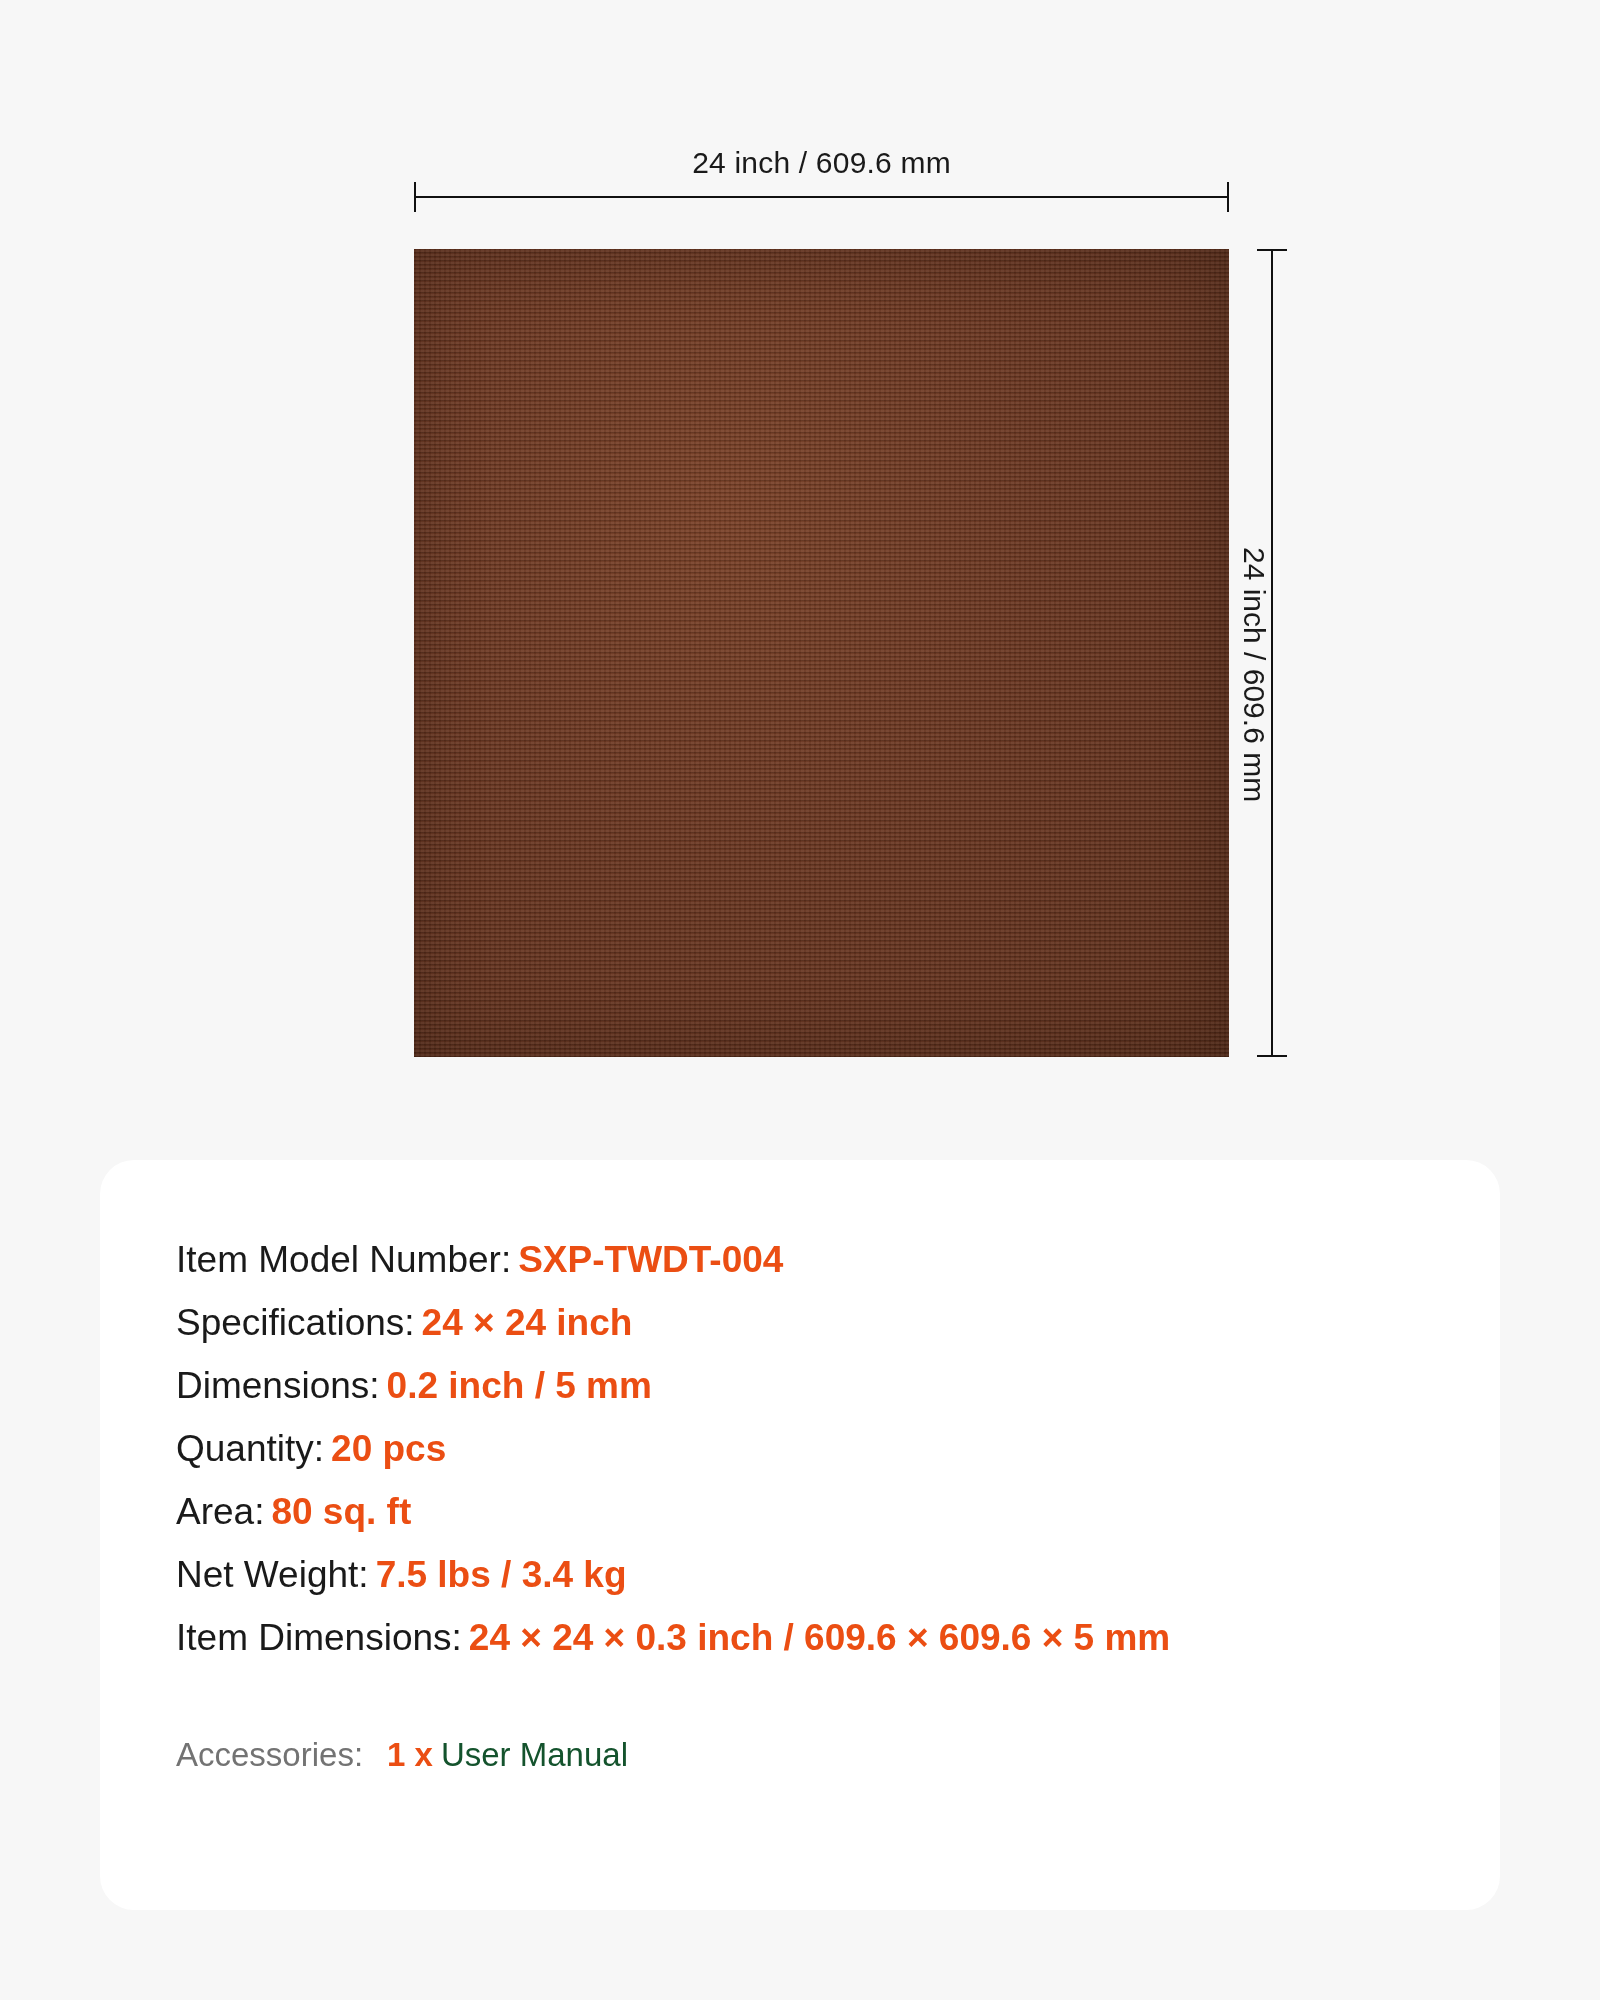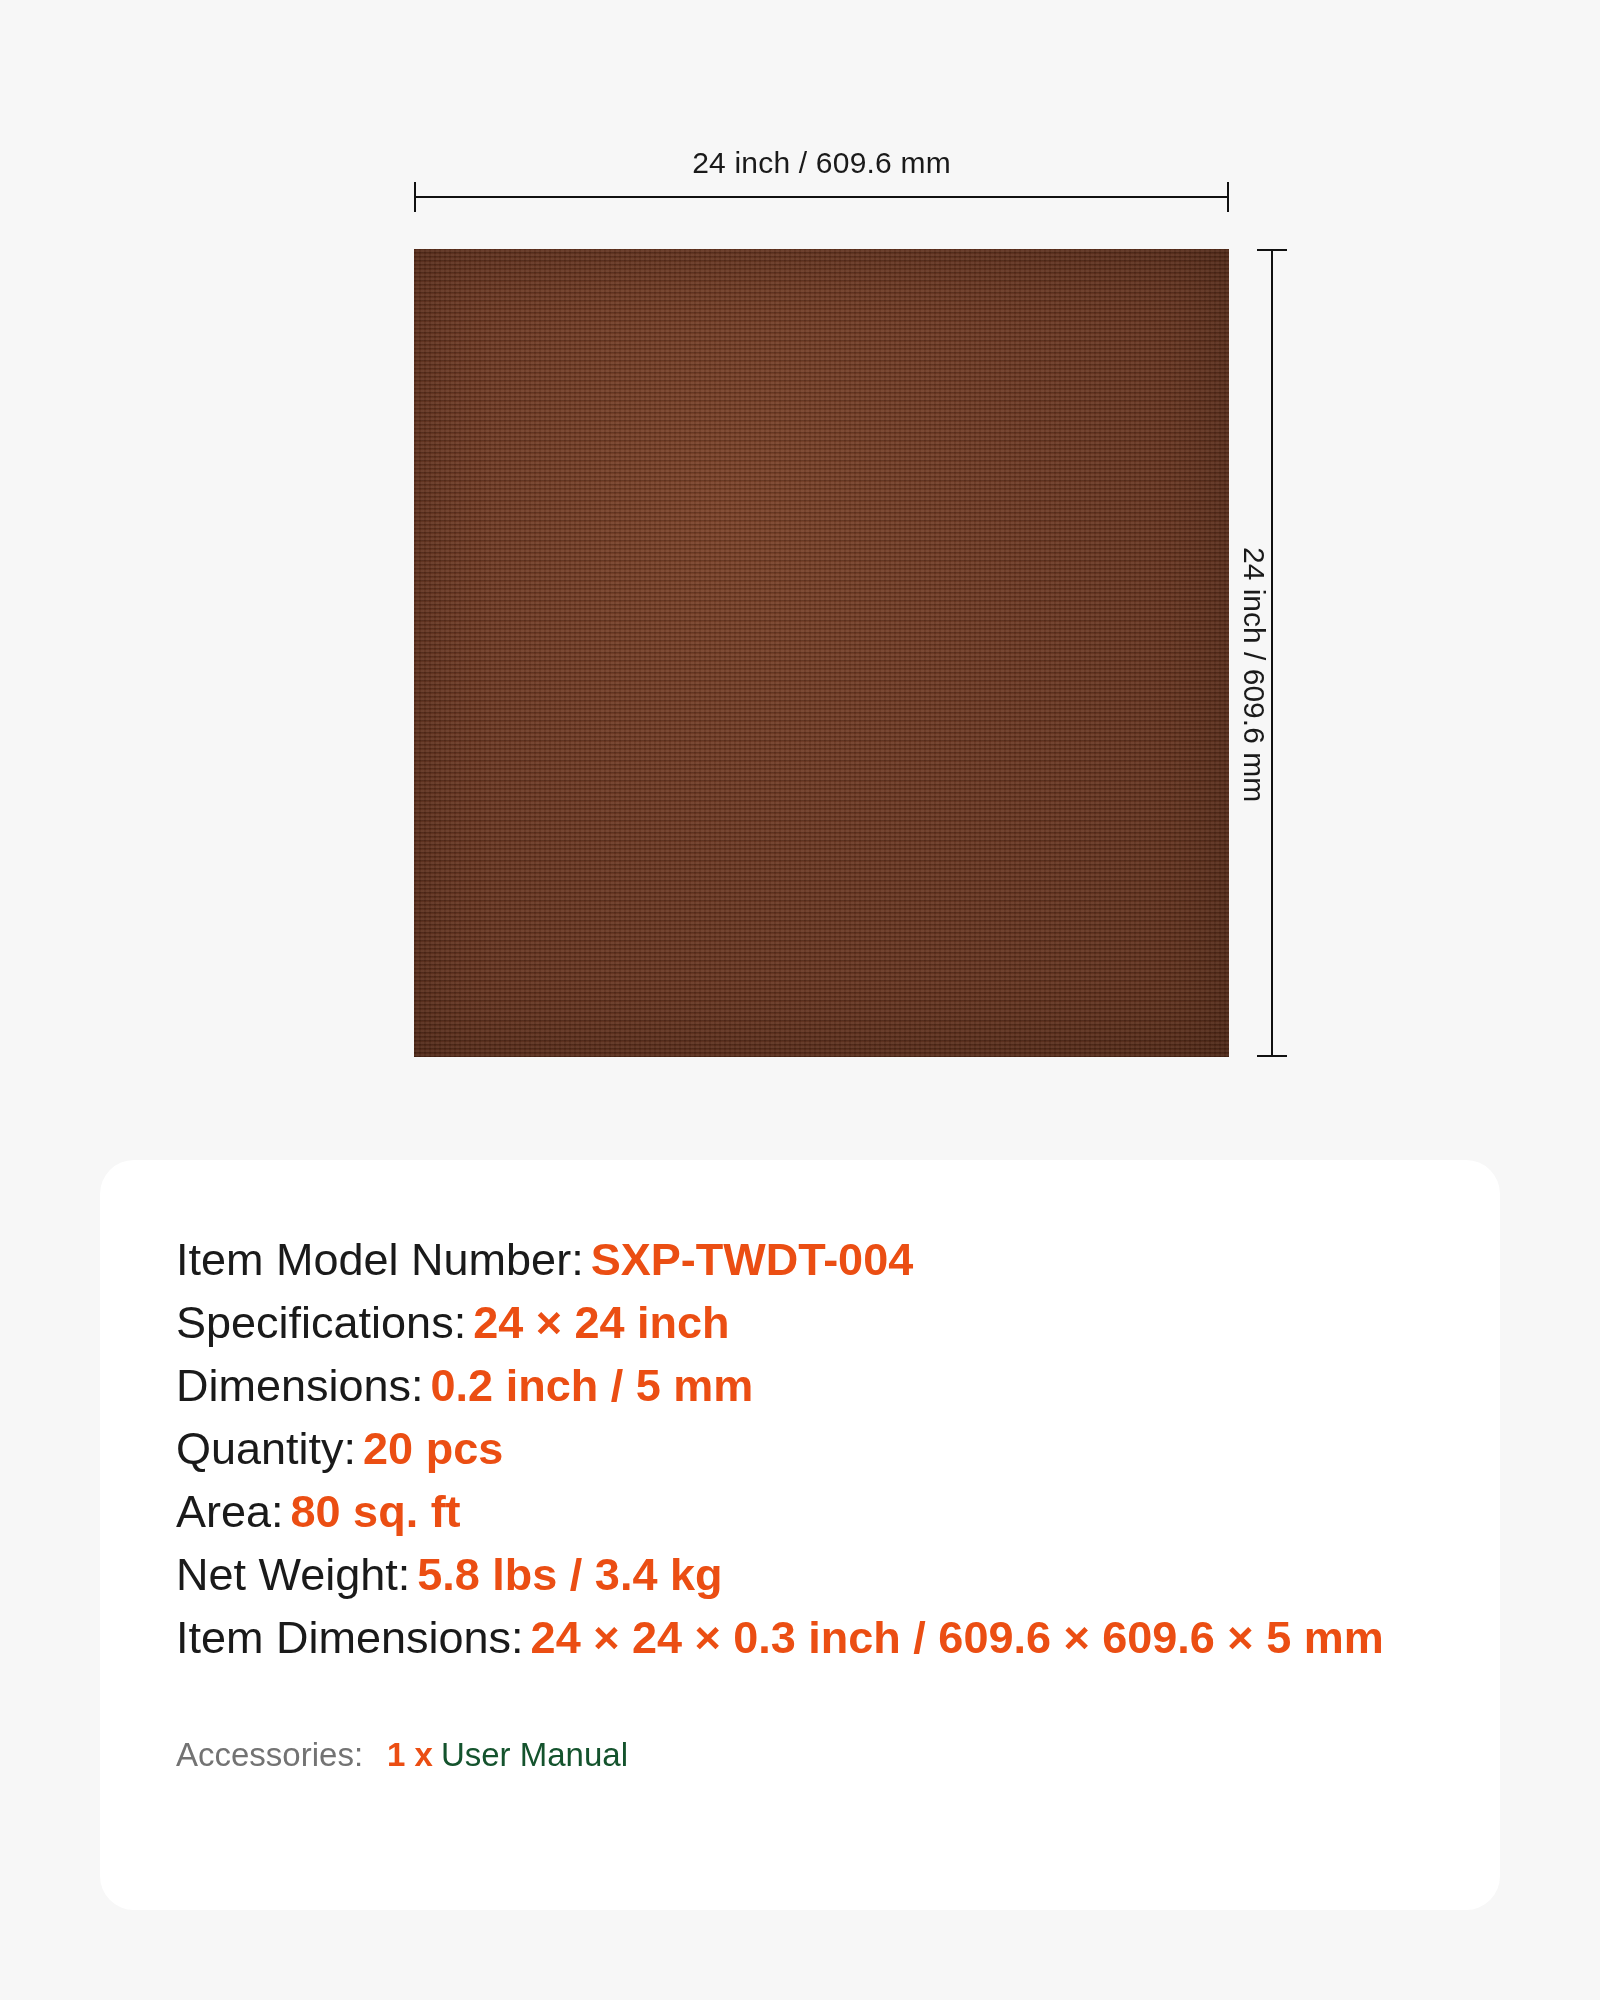--- a/index.html
+++ b/index.html
@@ -138,21 +138,21 @@
     padding: 68px 0 0 76px;
   }
 
   .spec-list {
     list-style: none;
     margin: 0;
     padding: 0;
   }
 
   .spec-row {
-    font-size: 45px;
+    font-size: 37px;
     line-height: 63px;
     color: #1a1a1a;
     white-space: nowrap;
   }
 
   .spec-label {
     color: #1a1a1a;
     font-weight: 400;
   }
 
@@ -221,21 +221,21 @@
       <li class="spec-row">
         <span class="spec-label">Quantity:</span><span class="spec-value">20 pcs</span>
       </li>
 
       <li class="spec-row">
         <span class="spec-label">Area:</span><span class="spec-value">80 sq. ft</span>
       </li>
 
 
       <li class="spec-row">
-        <span class="spec-label">Net Weight:</span><span class="spec-value">5.8 lbs / 3.4 kg</span>
+        <span class="spec-label">Net Weight:</span><span class="spec-value">7.5 lbs / 3.4 kg</span>
       </li>
 
       <li class="spec-row">
         <span class="spec-label">Item Dimensions:</span><span class="spec-value">24 × 24 × 0.3 inch / 609.6 × 609.6 × 5 mm</span>
       </li>
 
     </ul>
 
     <div class="accessory-row">
       <span class="accessory-label">Accessories:</span><span class="accessory-count">1 x</span><span class="accessory-name">User Manual</span>

